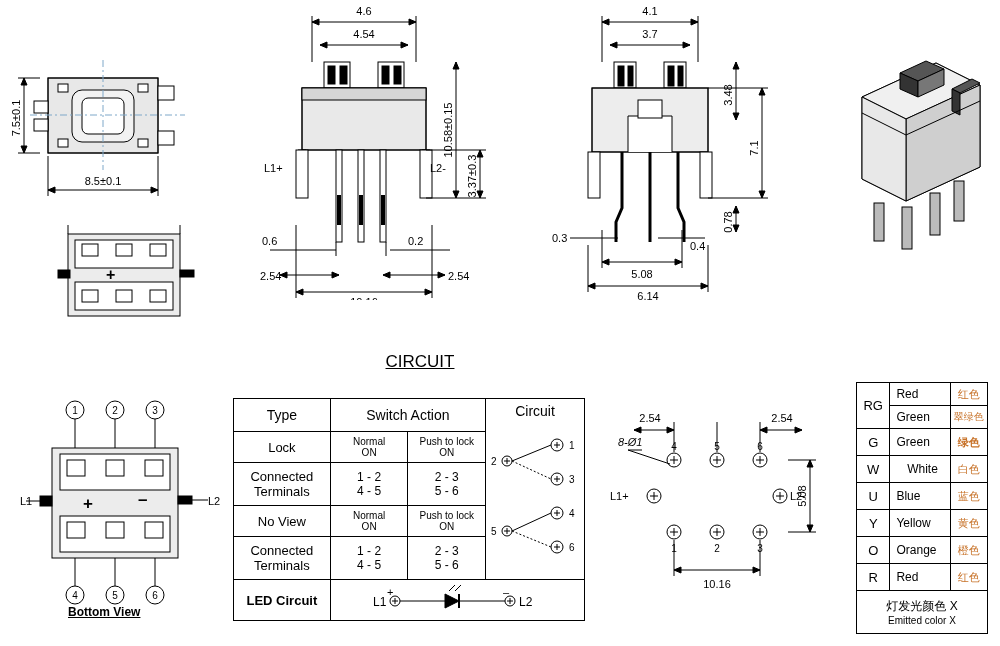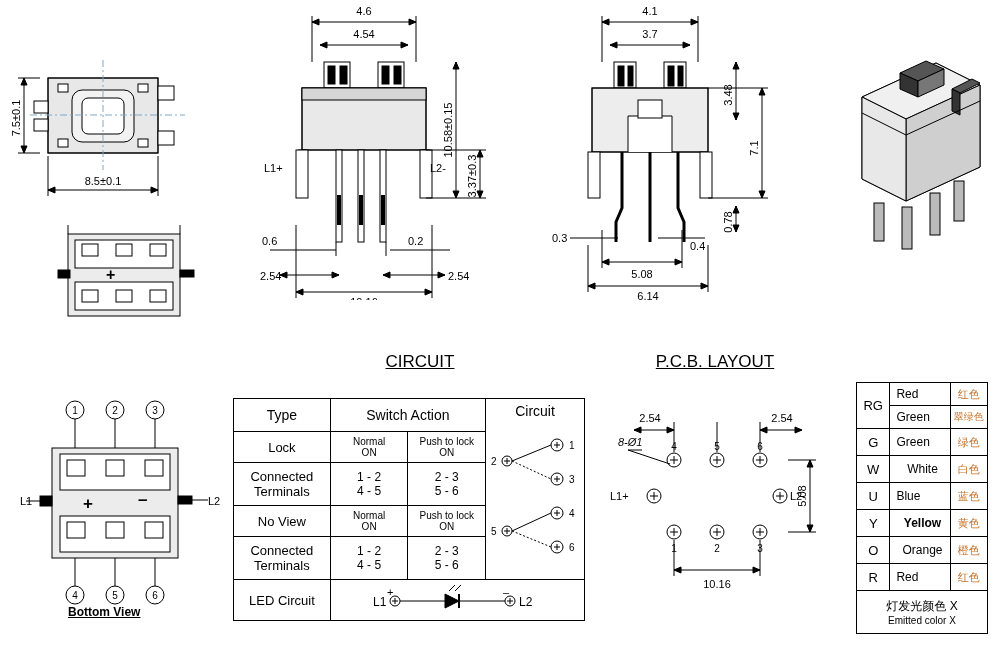--- a/index.html
+++ b/index.html
@@ -289,21 +289,20 @@
       <text x="0" y="115" font-size="11">L1</text>
       <text x="188" y="115" font-size="11">L2</text>
       <text x="63" y="119" font-size="17" font-weight="bold">+</text>
       <text x="118" y="115" font-size="17" font-weight="bold">–</text>
     </svg>
     <div class="u" style="position:absolute;left:48px;top:215px;font-size:12px;font-weight:bold;">Bottom View</div>
   </div>
 
   <div class="abs title u" style="left:360px;top:352px;width:120px;">CIRCUIT</div>
 
-  <div class="abs title u" style="left:630px;top:352px;width:170px;">P.C.B. LAYOUT</div>
 
   <div class="abs" style="left:233px;top:398px;">
     <table class="tbl" style="width:352px;font-size:11px;">
       <tbody>
           <tr>
         <th style="width:96px;height:30px;font-size:14px;text-align:center;">Type</th>
         <th colspan="2" style="width:150px;font-size:14px;">Switch Action</th>
         <th rowspan="5" style="width:96px;font-size:14px;vertical-align:top;padding-top:4px;">
           <div>Circuit</div>
           <svg width="92" height="150" viewBox="0 0 92 150" style="margin-top:2px;">
@@ -364,21 +363,21 @@
       </tr>
       <tr>
         <td style="height:40px;font-size:13px;white-space:pre-line;">Connected
 Terminals</td>
         <td style="font-size:12px;white-space:pre-line;">1 - 2
 4 - 5</td>
         <td style="font-size:12px;white-space:pre-line;">2 - 3
 5 - 6</td>
       </tr>
       <tr>
-        <td style="height:38px;font-size:13px;">LED Circuit</td>
+        <td style="height:38px;font-size:13px;font-weight:bold;">LED Circuit</td>
         <td colspan="3">
           <svg width="240" height="30" viewBox="0 0 240 30" style="display:block;margin:0 auto;">
             <g stroke="#000" fill="none" stroke-width="1">
               <circle cx="58" cy="16" r="5"></circle>
                   <line x1="55" y1="16" x2="61" y2="16"></line>
                   <line x1="58" y1="13" x2="58" y2="19"></line>
               <line x1="63" y1="16" x2="108" y2="16"></line>
               <polygon points="108,9 108,23 122,16" fill="#000"></polygon>
               <line x1="122" y1="9" x2="122" y2="23" stroke-width="2"></line>
               <line x1="122" y1="16" x2="168" y2="16"></line>
@@ -479,40 +478,40 @@
         <td style="width:56px;height:20px;text-align:left;padding-left:6px;">Red</td>
         <td class="cn" style="width:42px;font-size:11px;">红色</td>
       </tr>
       <tr>
         <td style="height:20px;text-align:left;padding-left:6px;">Green</td>
         <td class="cn" style="font-size:10px;">翠绿色</td>
       </tr>
       <tr>
         <td style="height:24px;font-size:13px;">G</td>
         <td style="text-align:left;padding-left:6px;">Green</td>
-        <td class="cn" style="font-size:11px;">绿色</td>
+        <td class="cn" style="font-size:11px;font-weight:bold;">绿色</td>
       </tr>
       <tr>
         <td style="height:24px;font-size:13px;">W</td>
         <td style="text-align:center;padding-left:6px;margin-top:9px;">White</td>
         <td class="cn" style="font-size:11px;">白色</td>
       </tr>
       <tr>
         <td style="height:24px;font-size:13px;">U</td>
         <td style="text-align:left;padding-left:6px;">Blue</td>
         <td class="cn" style="font-size:11px;">蓝色</td>
       </tr>
       <tr>
         <td style="height:24px;font-size:13px;">Y</td>
-        <td style="text-align:center;padding-left:6px;font-weight:bold;">Yellow</td>
+        <td style="text-align:left;padding-left:6px;">Yellow</td>
         <td class="cn" style="font-size:11px;">黄色</td>
       </tr>
       <tr>
         <td style="height:24px;font-size:13px;">O</td>
-        <td style="text-align:center;padding-left:6px;">Orange</td>
+        <td style="text-align:left;padding-left:6px;">Orange</td>
         <td class="cn" style="font-size:11px;border-radius:7px;">橙色</td>
       </tr>
       <tr>
         <td style="height:24px;font-size:13px;">R</td>
         <td style="text-align:left;padding-left:6px;">Red</td>
         <td class="cn" style="font-size:11px;">红色</td>
       </tr>
       <tr>
         <td colspan="3" style="height:36px;padding:3px;">
           <div style="font-size:12px;">灯发光颜色 X</div>

